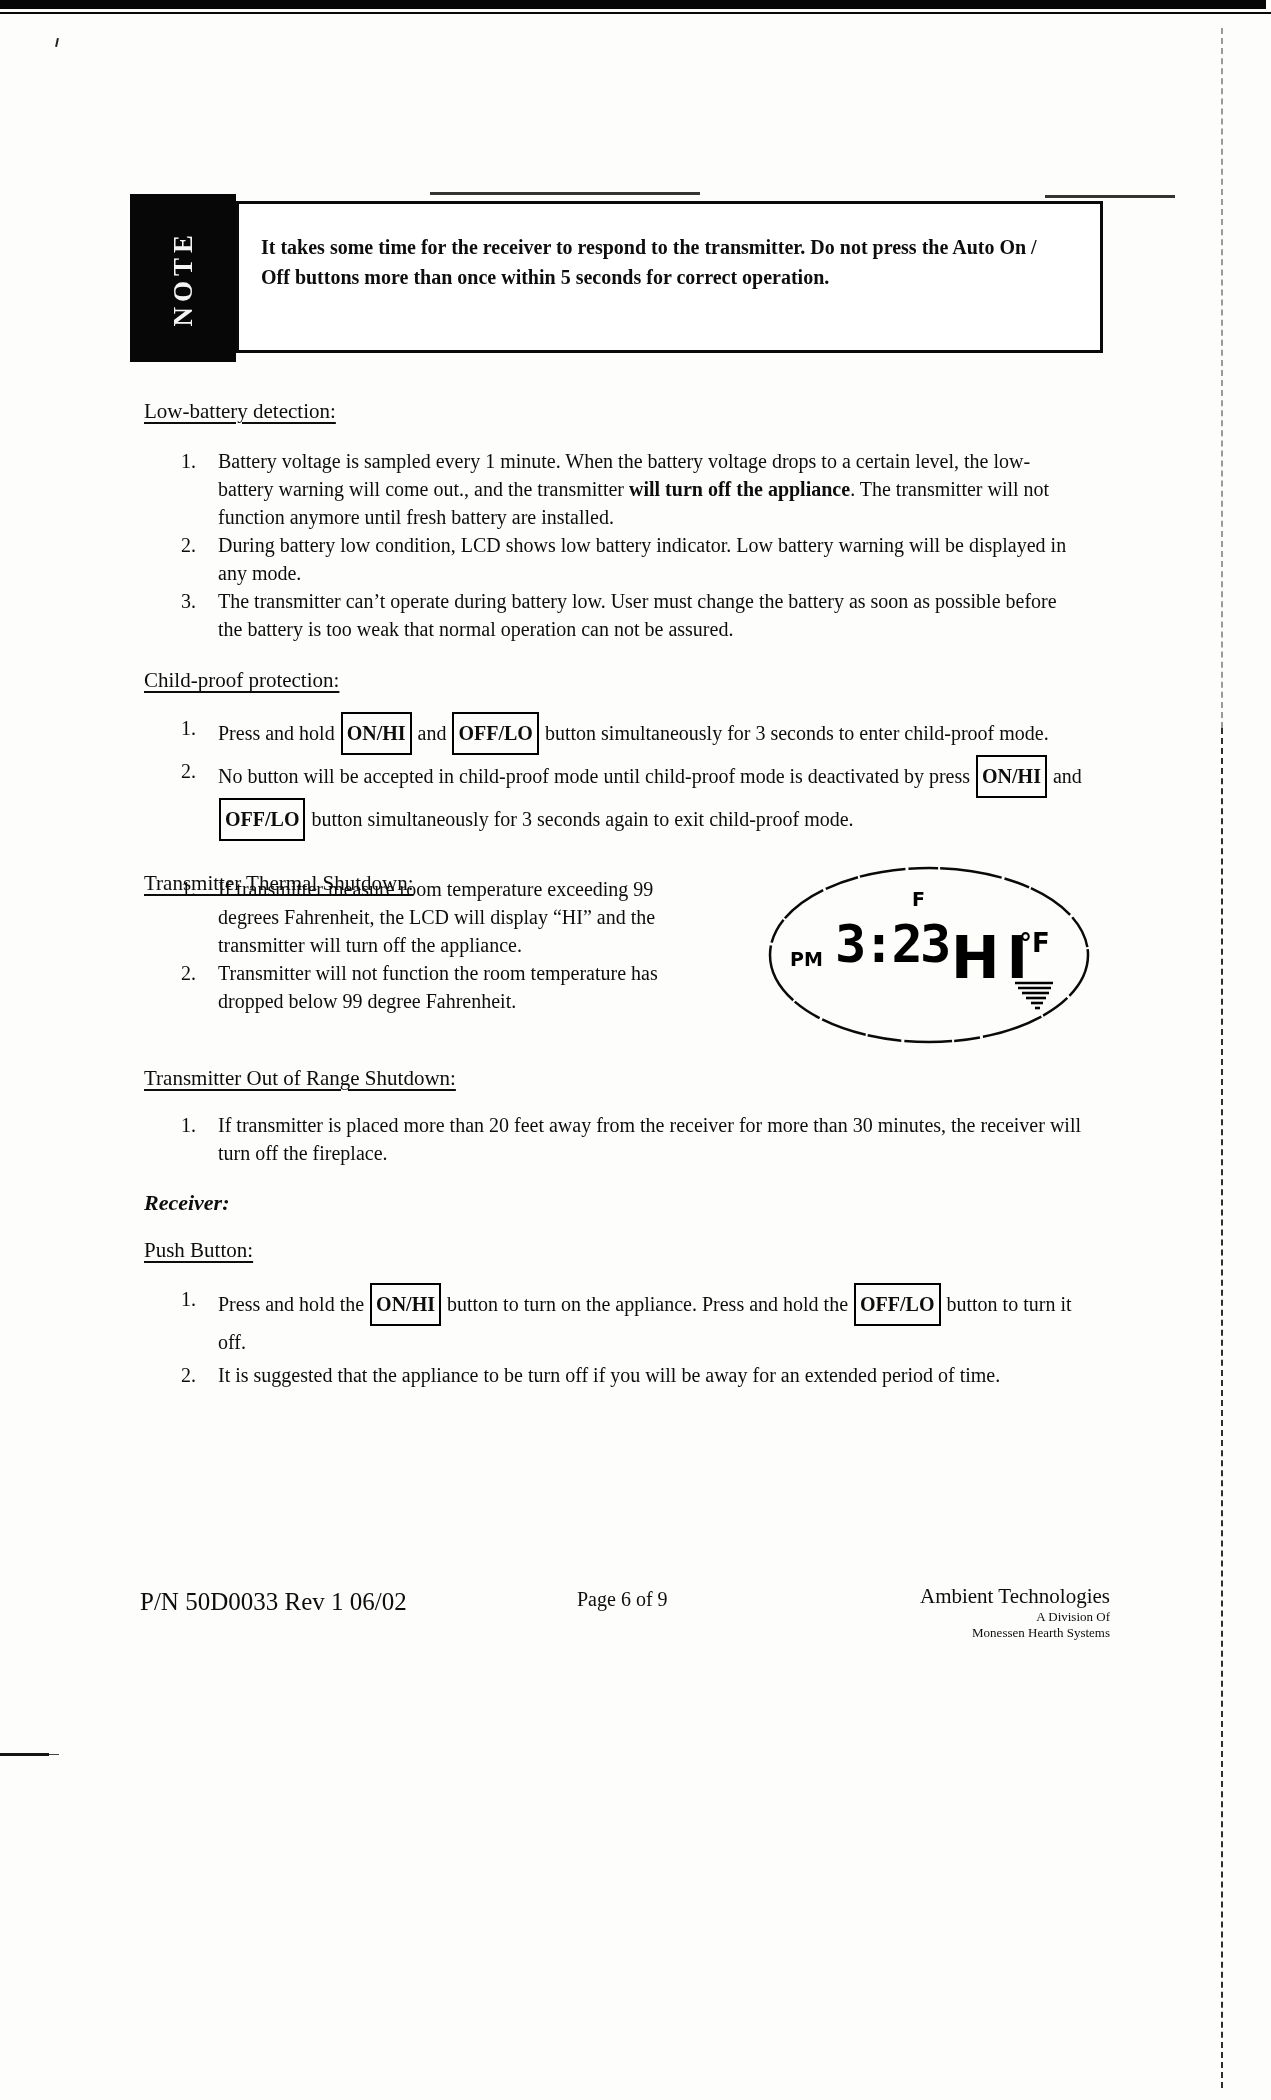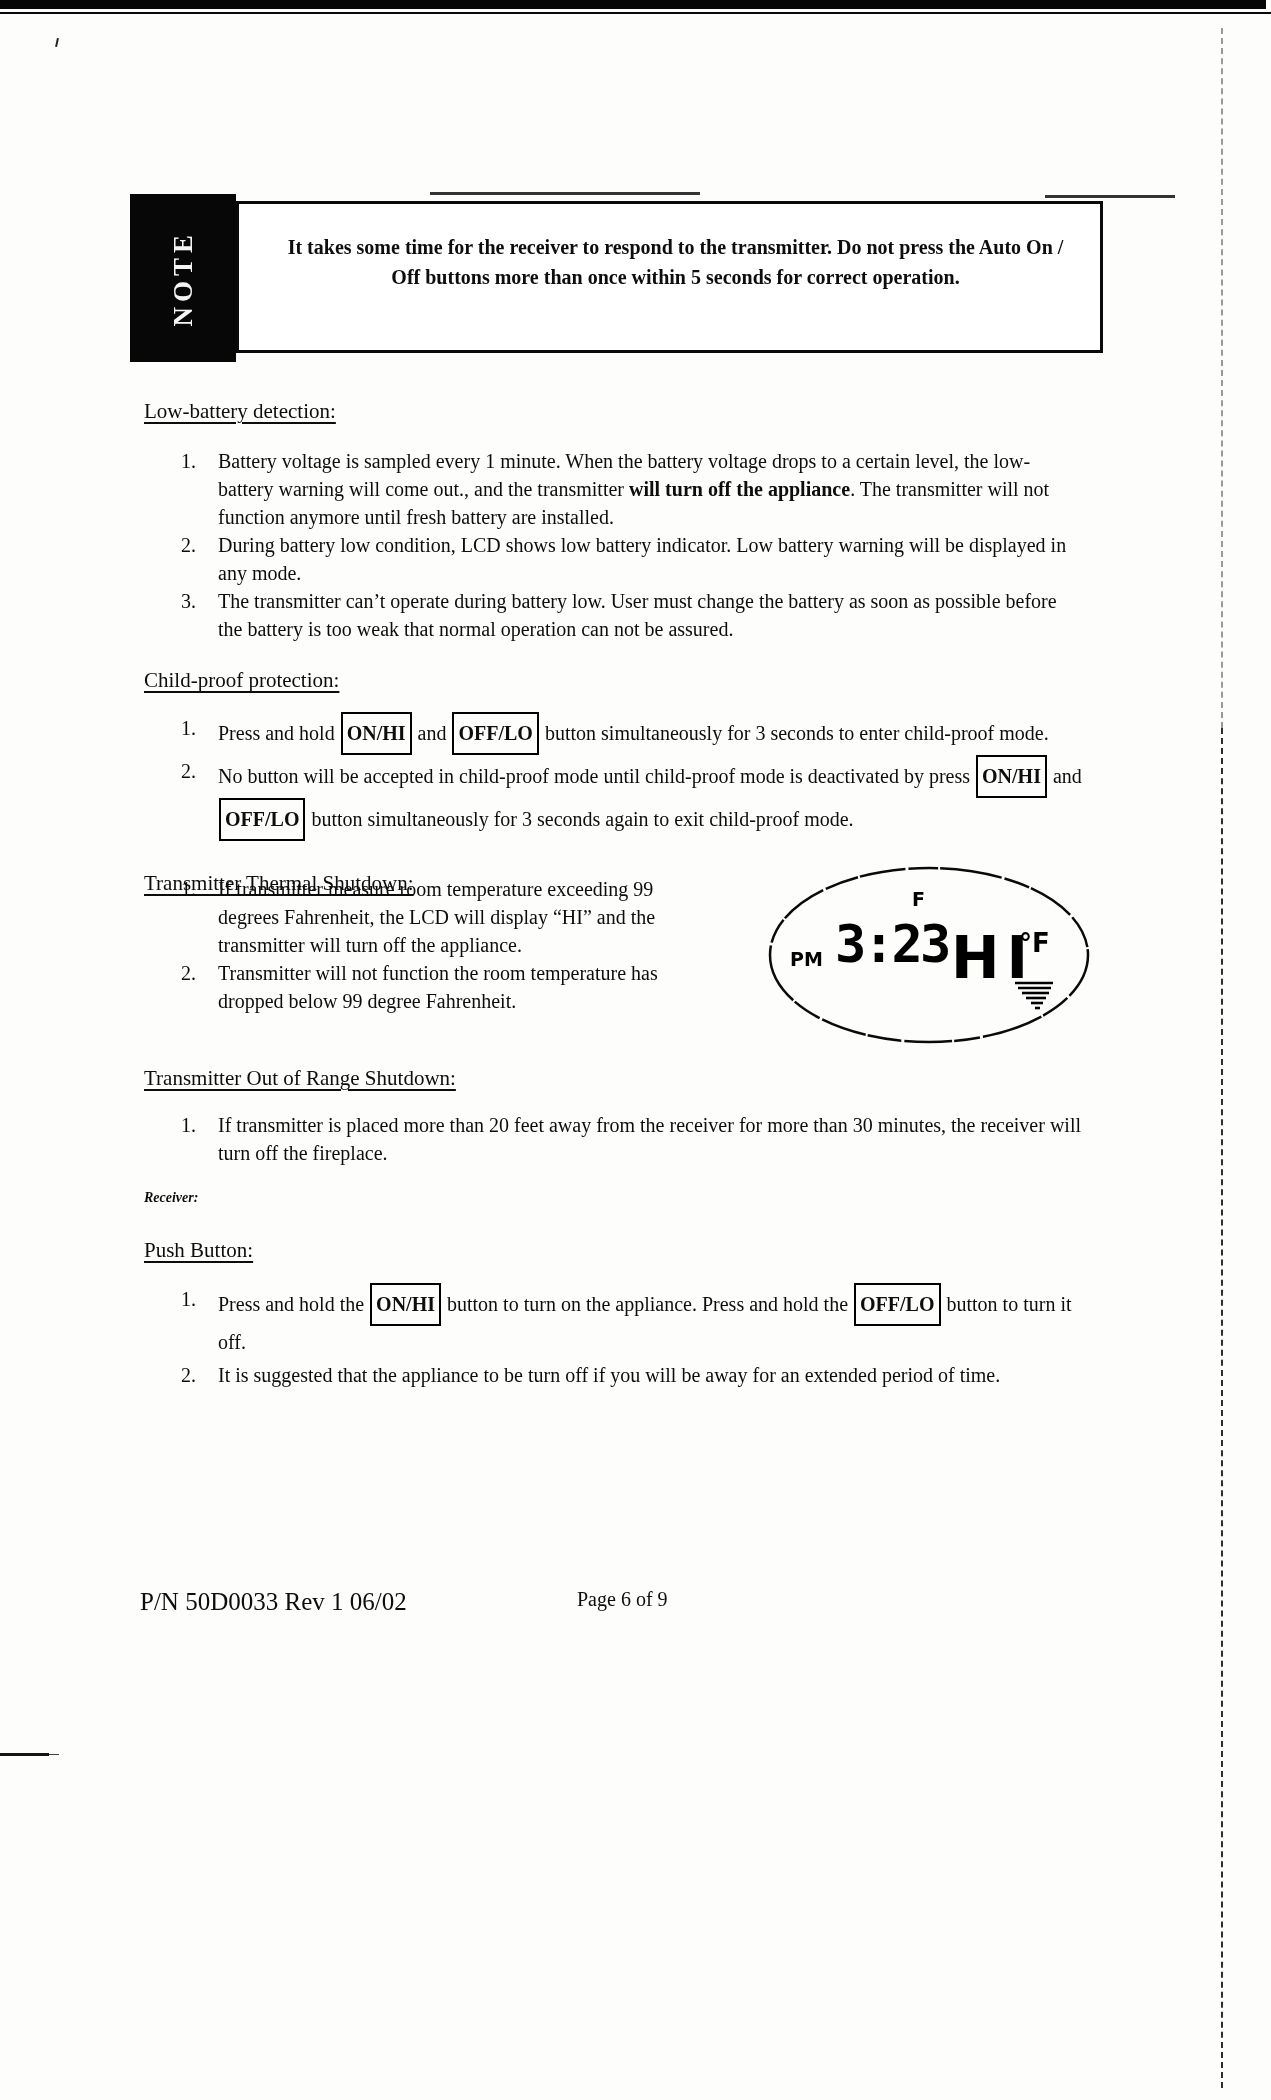--- a/index.html
+++ b/index.html
@@ -35,29 +35,28 @@
     color: #f4f4f4; font-weight: bold; font-size: 27px; letter-spacing: 5px;
   }
   .note-box {
     position: absolute; left: 106px; top: 7px; width: 861px; height: 146px;
     border: 3px solid #0a0a0a; background: #fff;
   }
   .note-text {
     padding: 28px 10px 0 22px;
     font-weight: bold; font-size: 20px; line-height: 30px;
     white-space: pre-line;
-    text-align: center;
   }
 
   
   .h {
     position: absolute; left: 144px; font-size: 21px;
     text-decoration: underline; text-underline-offset: 4px;
   }
-  .receiver-h { position: absolute; left: 144px; font-size: 14px; font-weight: bold; font-style: italic; }
+  .receiver-h { position: absolute; left: 144px; font-size: 22px; font-weight: bold; font-style: italic; }
 
   
   .list { position: absolute; left: 181px; width: 985px; font-size: 20px; line-height: 28px; }
   .list.boxed { line-height: 33px; }
   .list.narrow { width: 560px; }
   .li { display: flex; align-items: flex-start; }
   .num { flex: 0 0 37px; width: 37px; }
   .txt { flex: 1; white-space: pre-line; }
   .bold { font-weight: bold; margin-top: 24px; }
   .btn-box {
@@ -183,14 +182,19 @@
 off.</span></span>
     </div>
     <div class="li">
       <span class="num">2.</span>
       <span class="txt">It is suggested that the appliance to be turn off if  you will be away for an extended period of time.</span>
     </div>
   </div>
 
   <div class="footer-pn">P/N 50D0033 Rev 1 06/02</div>
   <div class="footer-page">Page 6 of 9</div>
+  <div class="footer-co">
+    <div class="co-name">Ambient Technologies</div>
+    <div class="co-sub">A Division Of</div>
+    <div class="co-sub">Monessen Hearth Systems</div>
+  </div>
 
 </div>
 
 </body></html>

